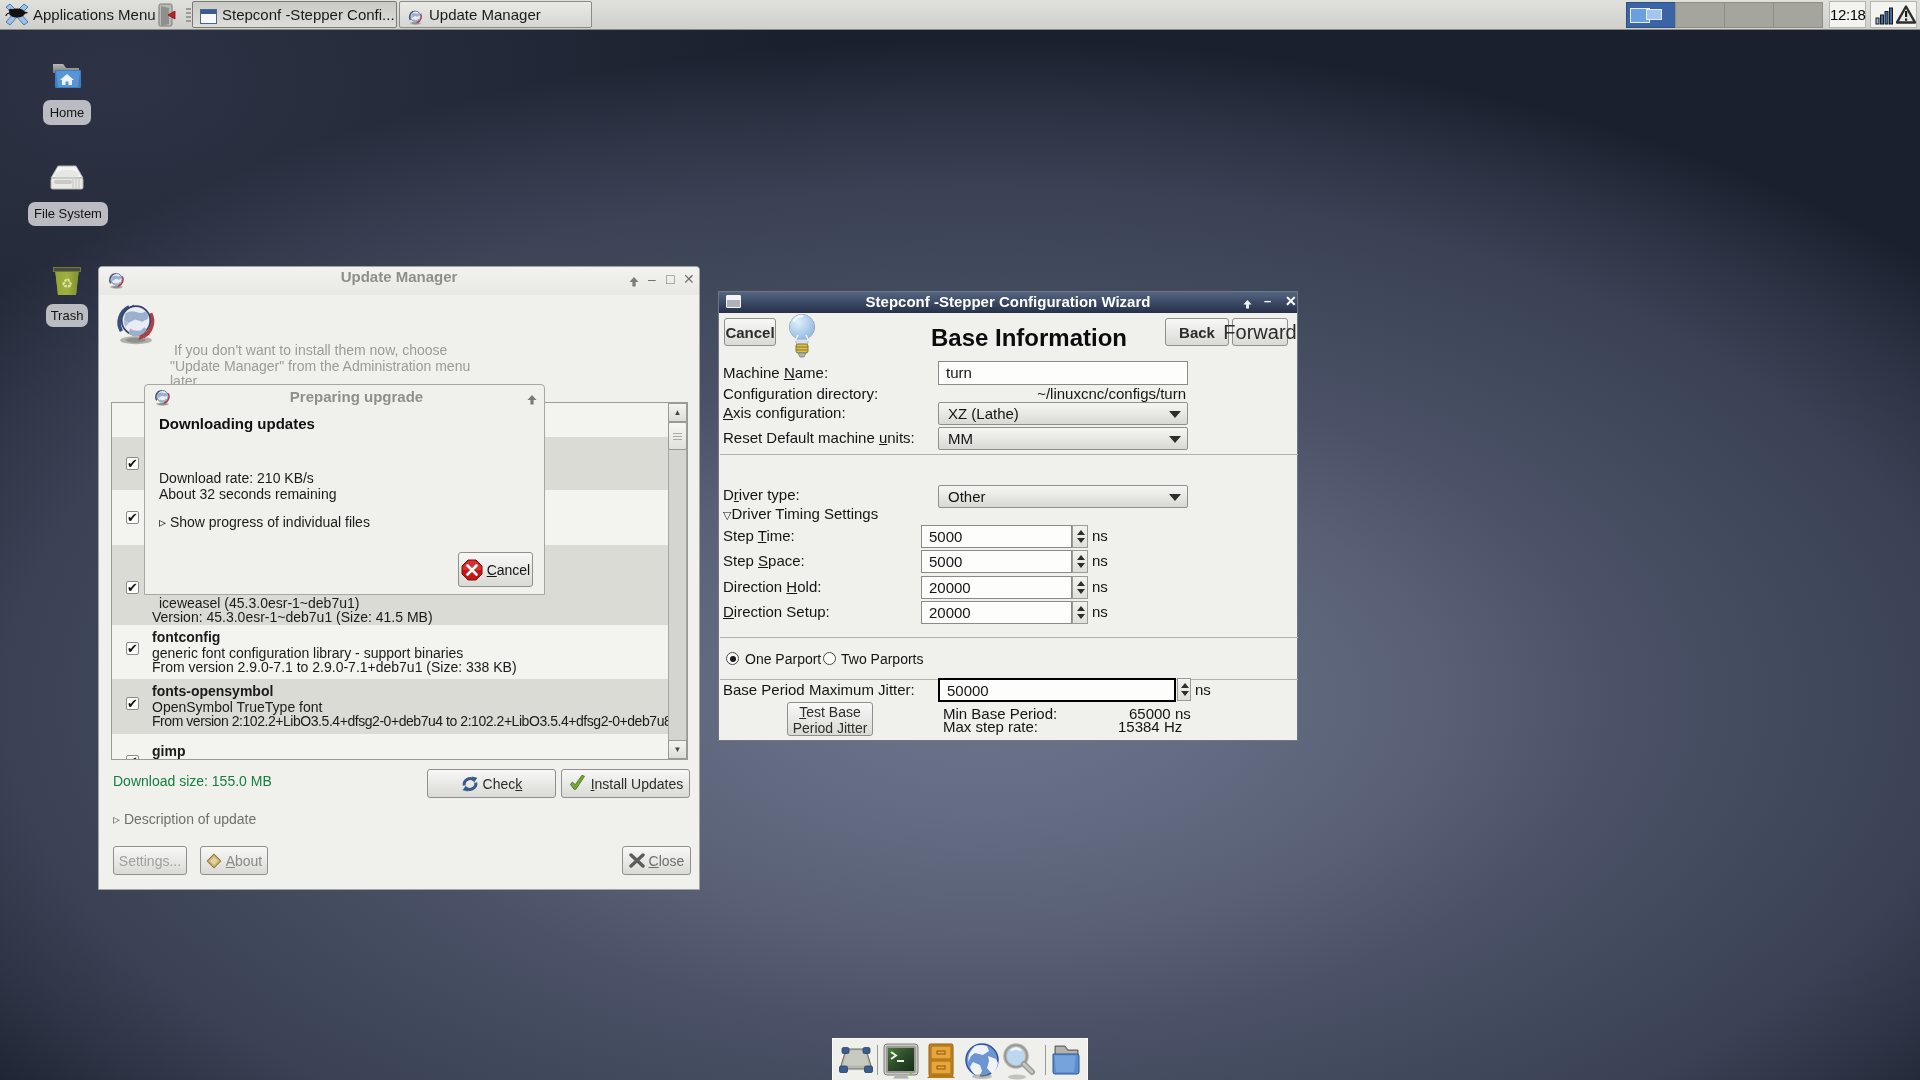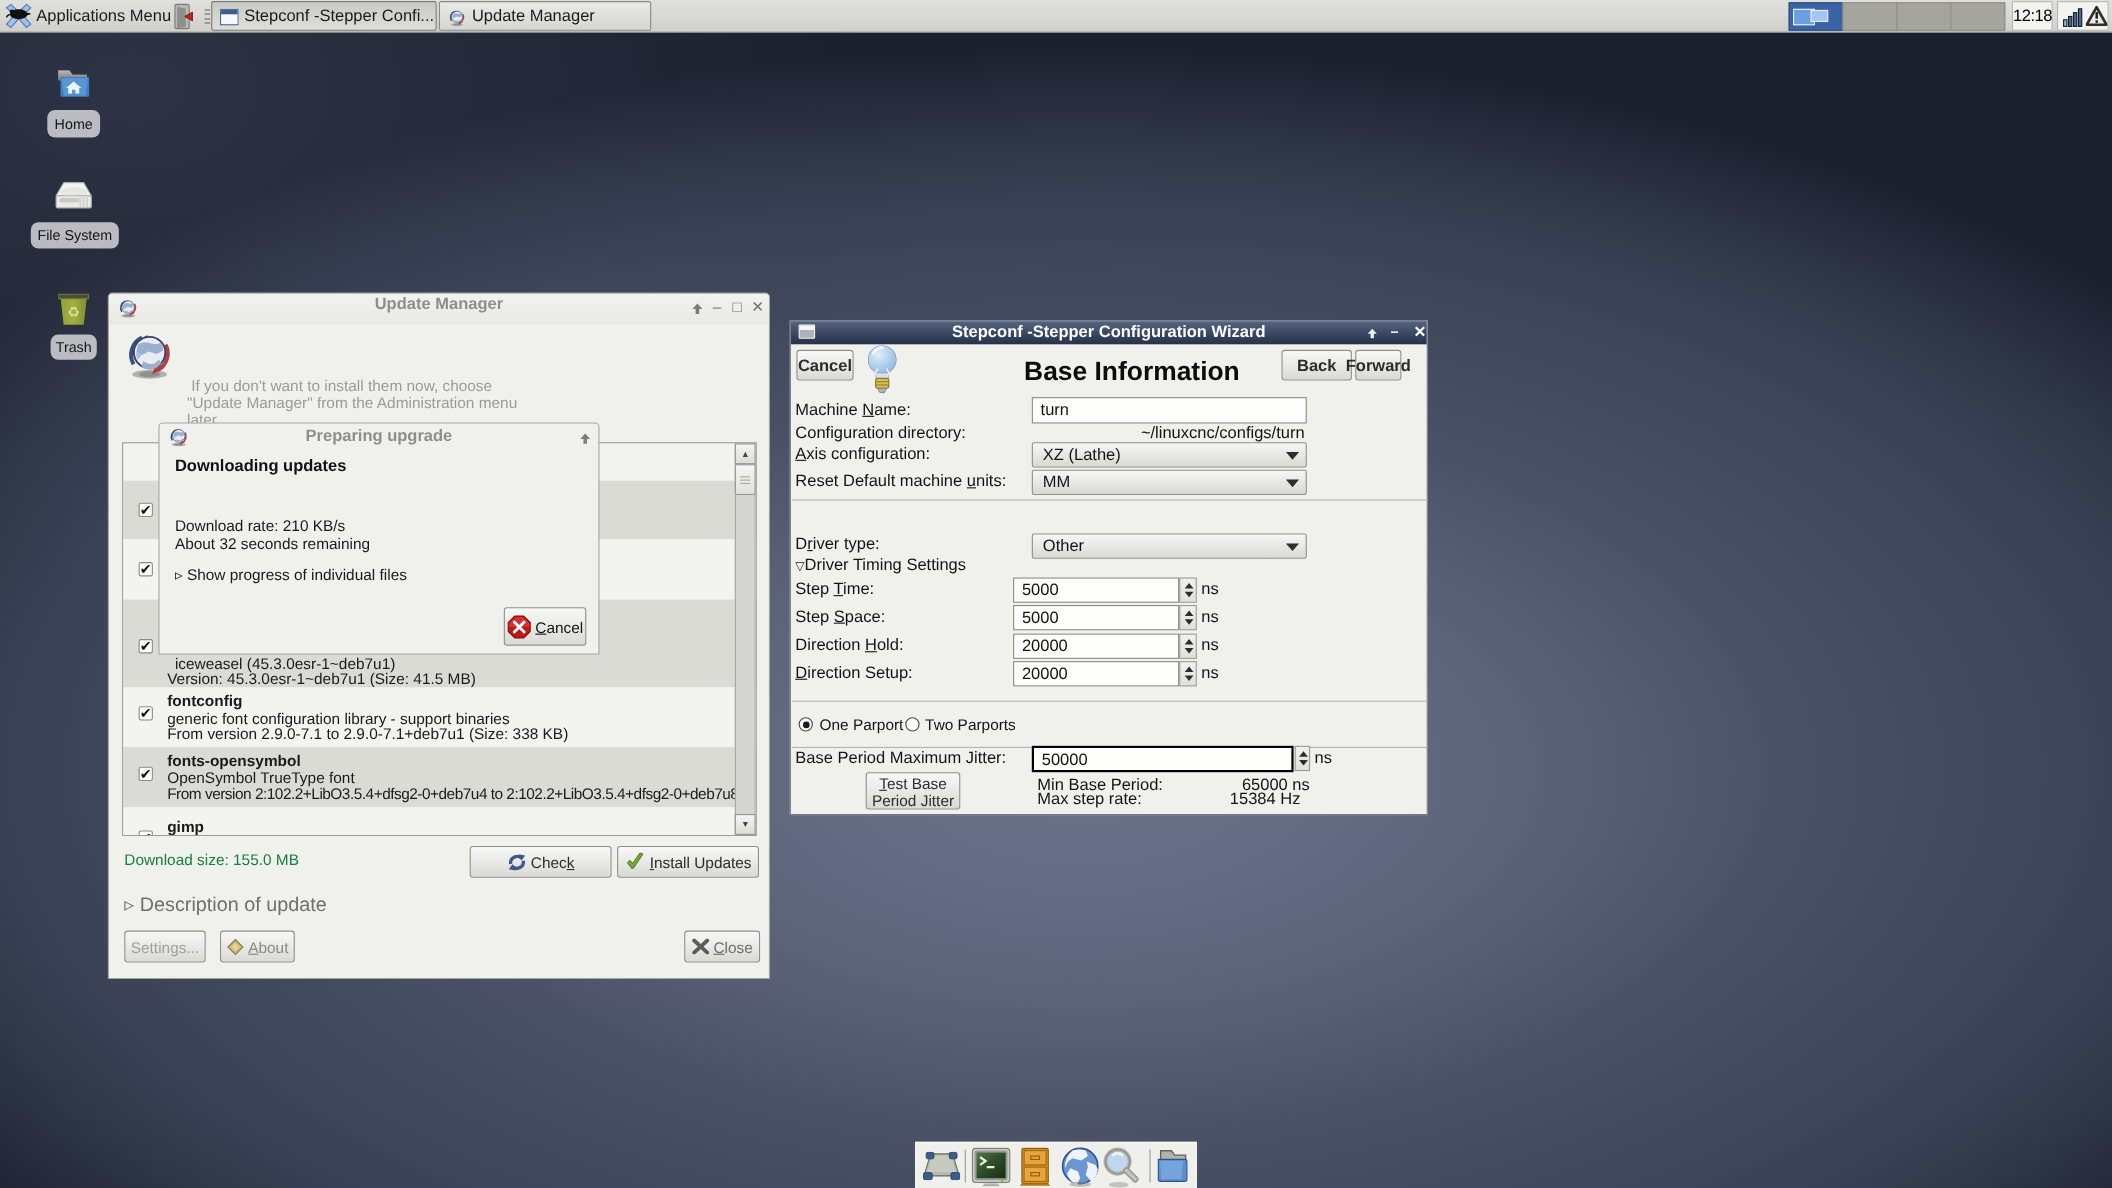--- a/index.html
+++ b/index.html
@@ -46,21 +46,21 @@
 .lrow{position:absolute;left:0;width:100%;overflow:hidden;}
 .lname{font-weight:bold;font-size:14px;color:#1a1a1a;position:absolute;left:40px;white-space:nowrap;}
 .ldesc{font-size:14px;color:#1a1a1a;position:absolute;left:40px;white-space:nowrap;}
 
 .sbtrack{position:absolute;background:#d4d4d0;border:1px solid #a6a6a2;}
 .sbbtn{position:absolute;background:linear-gradient(#f4f4f2,#dcdcd8);border:1px solid #999995;
  font-size:8px;color:#444;text-align:center;}
 .sbthumb{position:absolute;background:linear-gradient(#f6f6f4,#e0e0dc);border:1px solid #999995;border-radius:2px;}
 
 #dlg{left:144px;top:384px;width:401px;height:211px;border:1px solid #a6a6a2;border-radius:4px 4px 0 0;
- background:#f0f0ed;position:absolute;}
+ background:#f0f0ed;position:absolute;padding-left:12px;}
 
 #sc{left:718px;top:291px;width:580px;height:450px;border:1px solid #6f7787;}
 #sc .titlebar{position:absolute;left:0;top:0;width:100%;height:21px;
  background:linear-gradient(#56657f 0%,#3d4c68 45%,#273149 100%);}
 #sc .titlebar .t{width:100%;position:absolute;top:1px;text-align:center;color:#fff;font-weight:bold;font-size:15px;}
 .sclabel{position:absolute;font-size:15px;color:#141414;white-space:nowrap;}
 .combo{position:absolute;background:linear-gradient(#f6f6f4 0%,#e9e9e6 45%,#d8d8d4 100%);
  border:1px solid #8f8f8b;border-radius:2px;font-size:15px;color:#141414;}
 .combo .cv{position:absolute;left:9px;top:2px;}
 .combo .arr{position:absolute;right:6px;top:8px;width:0;height:0;
@@ -196,21 +196,21 @@
   <div style="position:absolute;left:14px;top:506px;font-size:14px;color:#15803d;">Download size: 155.0 MB</div>
   <div class="btn" id="btncheck" style="left:328px;top:502px;width:129px;height:29px;"><span id="checkicon" style="margin-top:3px;"><svg width="18" height="18" viewBox="0 0 18 18">
  <path stroke="#3c5a88" stroke-width="3" fill="none" d="M3.2 10.5 A 6 6 0 0 1 13.2 5.2"></path>
  <path d="M10.6 1.6 l5.8 1.2 -3.4 4.8 z" fill="#3c5a88"></path>
  <path stroke="#3c5a88" stroke-width="3" fill="none" d="M14.8 7.5 A 6 6 0 0 1 4.8 12.8"></path>
  <path d="M7.4 16.4 l-5.8 -1.2 3.4 -4.8 z" fill="#3c5a88"></path>
 </svg></span>&nbsp;Chec<u>k</u></div>
   <div class="btn" id="btninstall" style="left:462px;top:502px;width:129px;height:29px;"><span id="instpic" style="margin-top:3px;"><svg width="19" height="17" viewBox="0 0 19 17">
  <path d="M2.5 9.5 l3.6 4.8 1.8 0 8.6 -13 -2.6 -1 -6.6 9.4 -3 -2.6 z" fill="#74a63a" stroke="#4e7a1e" stroke-width="0.9"></path>
 </svg></span>&nbsp;<u>I</u>nstall Updates</div>
-  <div style="position:absolute;left:14px;top:544px;font-size:18px;color:#6f6f6c;">▹ Description of update</div>
+  <div style="position:absolute;left:14px;top:544px;font-size:14px;color:#6f6f6c;">▹ Description of update</div>
   <div class="btn" style="left:14px;top:579px;width:74px;height:29px;color:#9f9f9b;">Settings...</div>
   <div class="btn" style="left:101px;top:579px;width:68px;height:29px;color:#8a8a86;"><span id="aboutpic" style="margin-top:3px;"><svg width="16" height="16" viewBox="0 0 16 16">
  <rect x="3.2" y="3.2" width="9.6" height="9.6" fill="#cdb97a" stroke="#8a7a40" transform="rotate(45 8 8)"></rect>
  <rect x="5.4" y="5.4" width="5.2" height="5.2" fill="#e3d49c" transform="rotate(45 8 8)"></rect>
 </svg></span>&nbsp;<u>A</u>bout</div>
   <div class="btn" style="left:523px;top:579px;width:69px;height:29px;color:#6e6e6a;"><span id="closepic" style="margin-top:3px;"><svg width="16" height="15" viewBox="0 0 16 15">
  <path d="M2 2 L14 13 M14 2 L2 13" stroke="#5c5c58" stroke-width="3.4" stroke-linecap="round"></path>
 </svg></span>&nbsp;<u>C</u>lose</div>
 </div>
 
@@ -266,21 +266,21 @@
  <defs>
           <radialGradient id="gb" cx="0.35" cy="0.3" r="0.9">
   <stop offset="0" stop-color="#e2eefb"></stop>
             <stop offset="0.5" stop-color="#b0cfec"></stop>
             <stop offset="1" stop-color="#88afd6"></stop>
           </radialGradient>
         </defs>
 </svg></div>
   <div style="position:absolute;left:0;top:32px;width:620px;text-align:center;font-size:24px;font-weight:bold;color:#0c0c0c;">Base Information</div>
   <div class="btn" style="left:446px;top:26px;width:64px;height:28px;font-size:15px;font-weight:bold;">Back</div>
-  <div class="btn" style="left:513px;top:26px;width:42px;height:28px;font-size:15px;font-weight:bold;">Forward</div>
+  <div class="btn" style="left:513px;top:26px;width:56px;height:28px;font-size:20px;font-weight:normal;">Forward</div>
 
   <div class="sclabel" style="left:4px;top:72px;">Machine <u>N</u>ame:</div>
   <div class="spinbox" style="left:219px;top:69px;width:250px;height:24px;">
       <span class="sv">turn</span>
     </div>
   <div class="sclabel" style="left:4px;top:93px;">Configuration directory:</div>
   <div class="sclabel" style="right:111px;top:93px;text-align:right;">~/linuxcnc/configs/turn</div>
   <div class="sclabel" style="left:4px;top:112px;"><u>A</u>xis configuration:</div>
   <div class="combo" style="left:219px;top:110px;width:250px;height:23px;">
       <span class="cv">XZ (Lathe)</span>

